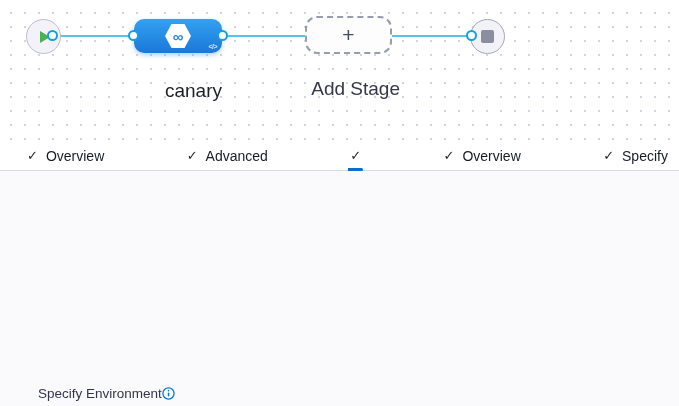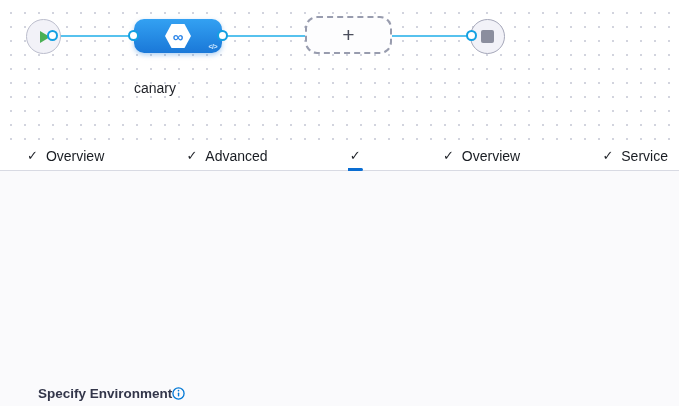--- a/index.html
+++ b/index.html
@@ -35,40 +35,40 @@
     display:flex; align-items:center; justify-content:center;
     color:#2e86e8; font-size:15px; font-weight:bold; line-height:1; }
   .code-badge { position:absolute; right:5px; bottom:3px; color:#cfe8ff;
     font-size:7px; font-weight:bold; letter-spacing:-0.5px; }
 
   .add-stage { position:absolute; left:305px; top:16px; width:87px; height:38px;
     border:2px dashed #989cae; border-radius:12px; background:#fdfdfe;
     display:flex; align-items:center; justify-content:center; z-index:2; cursor:pointer; }
   .plus { font-size:21px; color:#4b4e5c; font-weight:300; line-height:1; margin-top:-2px; }
 
-  .node-label { position:absolute; text-align:left; font-size:14px; color:#1e2026; }
+  .node-label { position:absolute; text-align:right; font-size:19px; color:#1e2026; }
   .lbl-canary { left:134px; top:80px; width:88px; }
   .lbl-add { left:297px; top:78px; width:103px; color:#35374a; }
 
   
   .tabbar { position:absolute; left:0; top:141px; width:679px; height:30px;
     background:#fff; border-bottom:1px solid #d8dae3; display:flex;
     align-items:stretch; justify-content:space-between; padding:0 9px 0 25px; }
   .tab { display:flex; align-items:center; gap:8px; font-size:14px; color:#191d23;
     font-weight:500; cursor:pointer; position:relative; padding:0 2px; white-space:nowrap; }
   .tab .chk { font-size:13px; font-weight:bold; color:#23262c; }
   .tab.active { font-weight:700; }
   .tab.active::after { content:""; position:absolute; left:0; right:0; bottom:-1px;
     height:3px; background:#0a6dd2; border-radius:0 3px 3px 0; }
 
   
   .content { position:absolute; left:0; top:171px; width:679px; height:235px;
     background:#fafafc; }
   .field-label { position:absolute; left:38px; top:215px; font-size:13.5px;
-    font-weight:700; color:#33364a; display:flex; align-items:center; gap:0; }
+    font-weight:400; color:#33364a; display:flex; align-items:center; gap:0; }
   .info { width:13px; height:13px; cursor:pointer; display:inline-block; }
 </style>
 </head>
 <body>
 
 <div id="app">
 
   <div class="canvas">
     <div class="edge edge1"></div>
     <div class="edge edge2"></div>
@@ -91,41 +91,42 @@
     <div class="add-stage">
       <span class="plus">+</span>
     </div>
 
     <div class="ring" style="left:466px"></div>
     <div class="node-circle end-node">
       <div class="stopsq"></div>
     </div>
 
     <div class="node-label lbl-canary">canary</div>
+    <div class="node-label lbl-add">Add Stage</div>
   </div>
 
   <div class="tabbar">
     <div class="tab">
       <span class="chk">✓</span>
       <span>Overview</span>
     </div>
     <div class="tab">
       <span class="chk">✓</span>
       <span>Advanced</span>
     </div>
     <div class="tab active">
       <span class="chk">✓</span>
     </div>
     <div class="tab">
       <span class="chk">✓</span>
       <span>Overview</span>
     </div>
     <div class="tab">
       <span class="chk">✓</span>
-      <span>Service</span>
+      <span>Specify</span>
     </div>
   </div>
 
   <div class="content">
 
     <div class="field-label">
       <span>Specify Environment</span>
       <span class="info">
         <svg width="13" height="13" viewBox="0 0 14 14">
           <circle cx="7" cy="7" r="6" fill="none" stroke="#0278d5" stroke-width="1.4"></circle>

